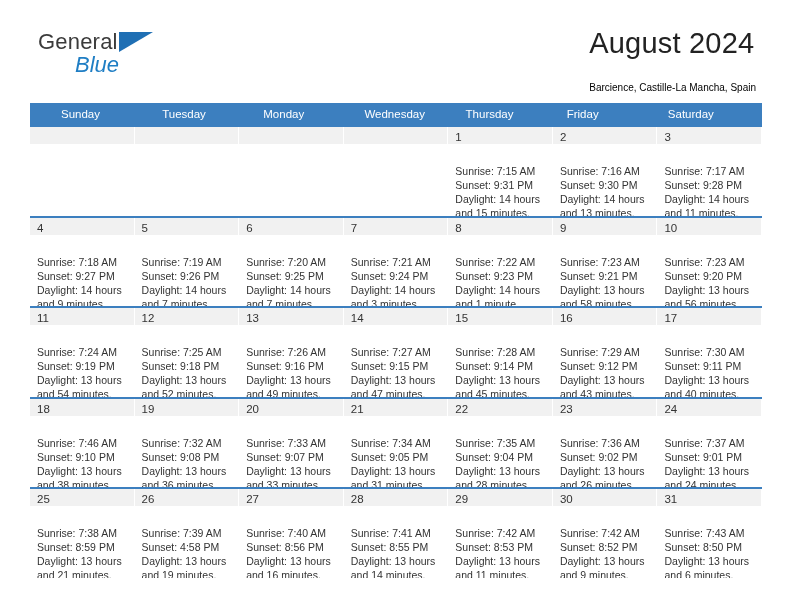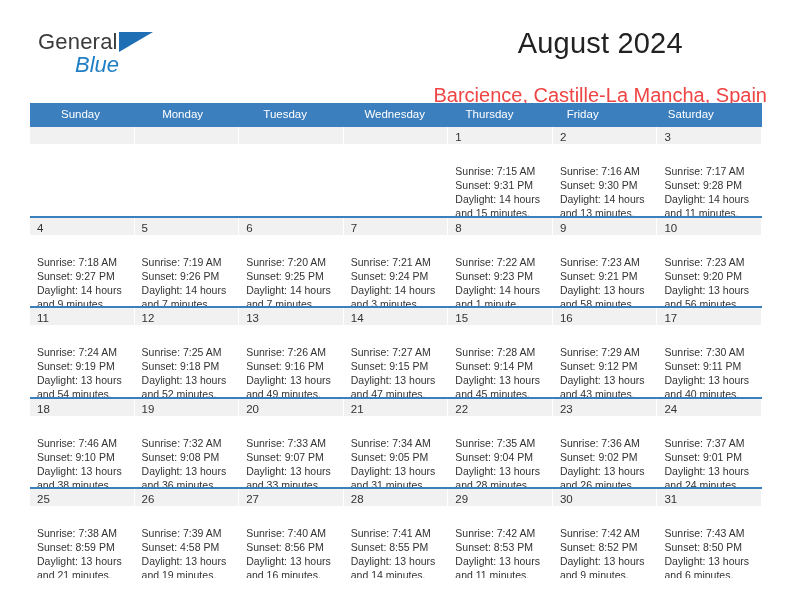--- a/index.html
+++ b/index.html
@@ -49,36 +49,36 @@
     font-size: 22px;
     color: #1f7ec4;
     line-height: 22px;
     display: block;
     margin-top: -4px;
     margin-left: 37px;
     font-style: italic;
   }
   .title-block {
     position: absolute;
-    right: 25px;
+    right: 36px;
     top: 26px;
-    text-align: center;
+    text-align: left;
   }
   .cal-title {
     font-size: 29px;
     font-weight: normal;
     color: #222222;
     line-height: 34px;
     letter-spacing: 0.2px;
   }
   .cal-subtitle {
-    font-size: 20px;
-    color: #ef4444;
+    font-size: 10px;
+    color: #000000;
     line-height: 20px;
-    margin-top: 25px;
+    margin-top: 18px;
   }
 
   
   .calendar {
     position: absolute;
     left: 30px;
     top: 103px;
     width: 732px;
   }
   .dow-row {
@@ -148,22 +148,22 @@
     <div class="title-block">
       <div class="cal-title">August 2024</div>
       <div class="cal-subtitle">Barcience, Castille-La Mancha, Spain</div>
     </div>
   </div>
 
   <div class="calendar">
 
     <div class="dow-row">
       <div class="dow">Sunday</div>
+      <div class="dow">Tuesday</div>
       <div class="dow">Monday</div>
-      <div class="dow">Tuesday</div>
       <div class="dow">Wednesday</div>
       <div class="dow">Thursday</div>
       <div class="dow">Friday</div>
       <div class="dow">Saturday</div>
     </div>
 
     <div id="weeks-container">
         <div class="week">
           <div class="cell empty">
             <div class="daynum-band"><span class="daynum"></span></div>

